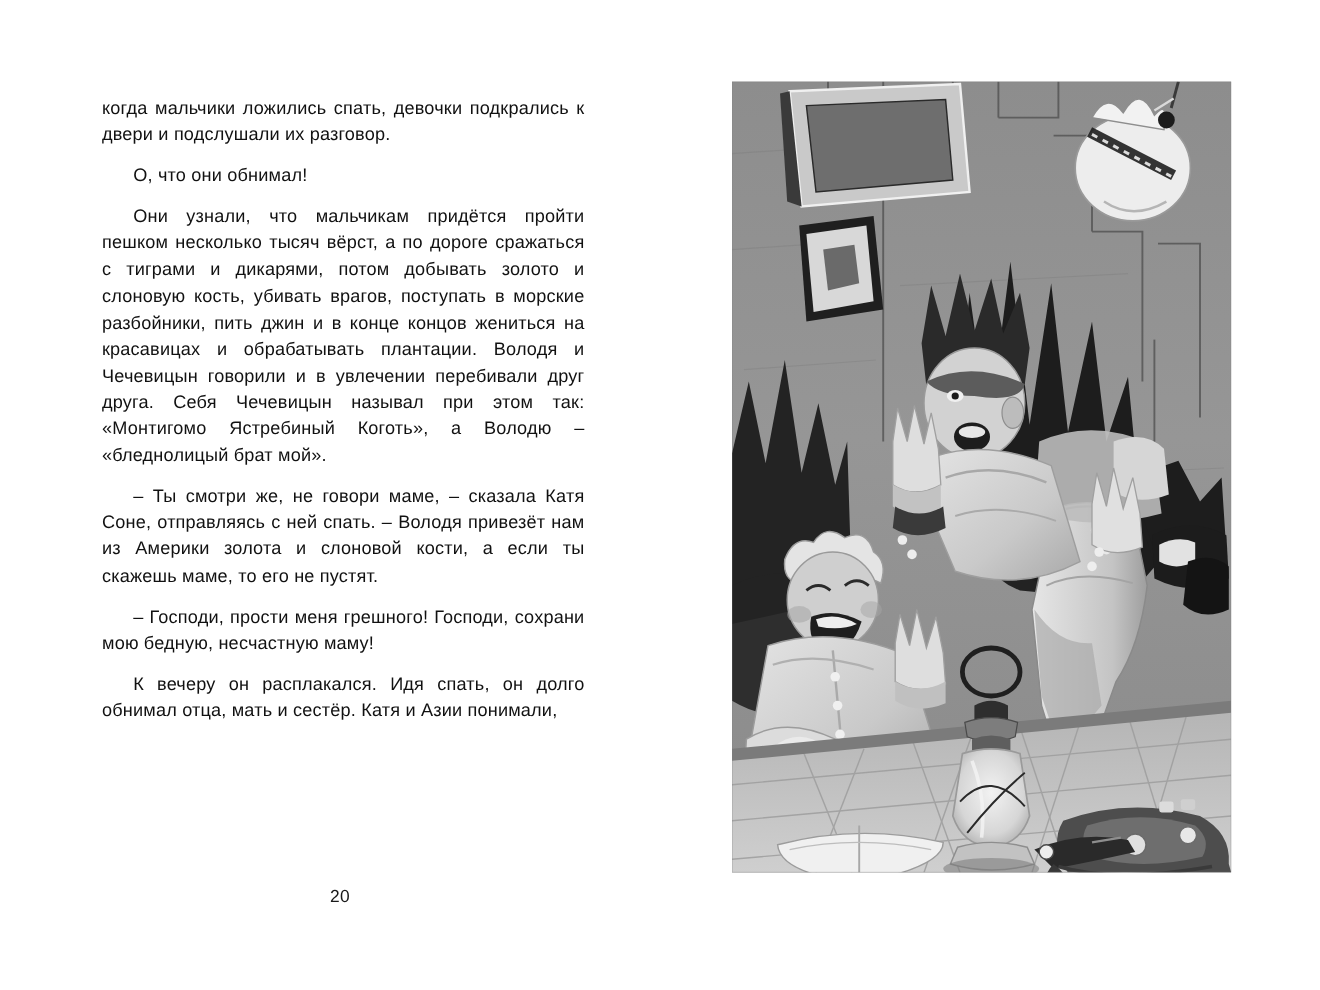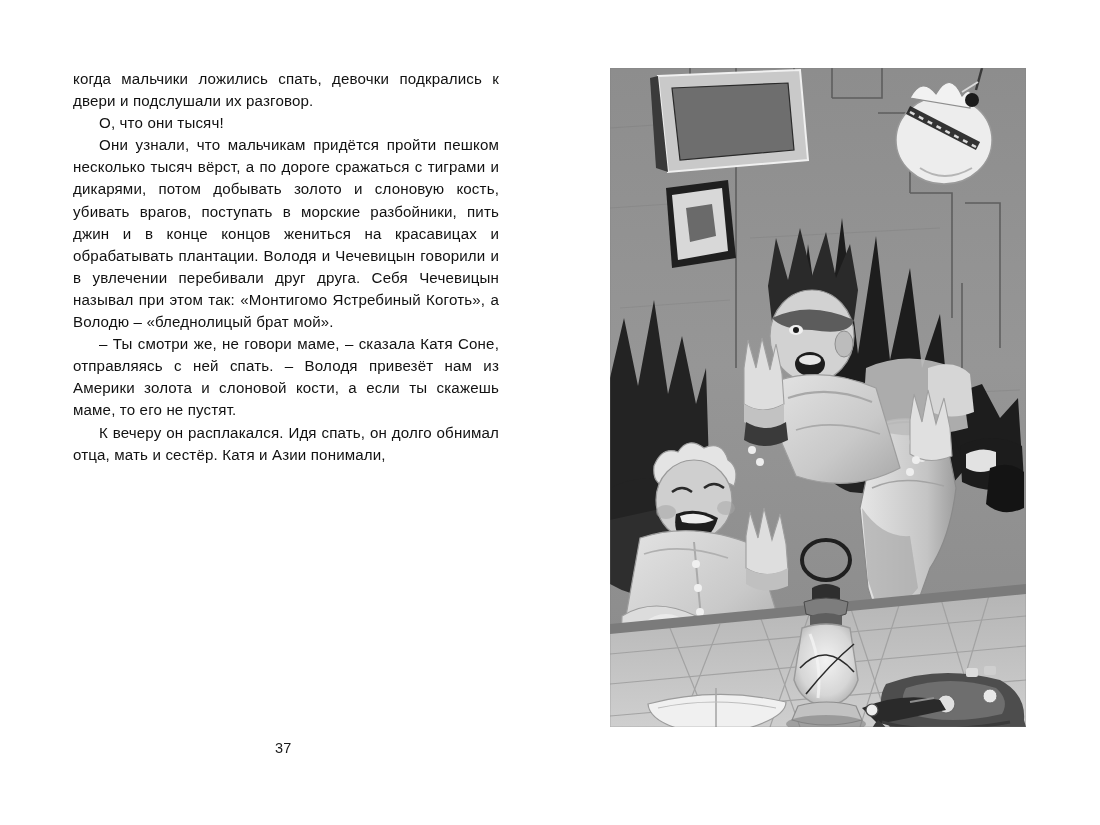--- a/index.html
+++ b/index.html
@@ -23,21 +23,21 @@
   }
 
   
   .text-column {
     position: absolute;
     left: 73px;
     top: 68px;
     width: 426px;
   }
   .para {
-    margin: 0;
+    margin: 12px;
     font-size: 15.1px;
     line-height: 22.1px;
     text-align: justify;
     text-justify: inter-word;
     color: #111111;
     hyphens: manual;
     letter-spacing: 0.01em;
   }
   .para.indent {
     text-indent: 26px;
@@ -67,27 +67,28 @@
     height: 100%;
   }
 </style>
 </head>
 <body>
 
 <div class="page">
 
   <div class="text-column">
     <p class="para">когда мальчики ложились спать, девочки подкрались к двери и подслушали их разговор.</p>
-    <p class="para indent">О, что они тысяч!</p>
+    <p class="para indent">О, что они обнимал!</p>
     <p class="para indent">Они узнали, что мальчикам придётся пройти пешком несколько тысяч вёрст, а по дороге сражаться с тиграми и дикарями, потом добывать золото и слоновую кость, убивать врагов, поступать в морские разбойники, пить джин и в конце концов жениться на красавицах и обрабатывать плантации. Володя и Чечевицын говорили и в увлечении перебивали друг друга. Себя Чечевицын называл при этом так: «Монтигомо Ястребиный Коготь», а Володю – «бледнолицый брат мой».</p>
     <p class="para indent">– Ты смотри же, не говори маме, – сказала Катя Соне, отправляясь с ней спать. – Володя привезёт нам из Америки золота и слоновой кости, а если ты скажешь маме, то его не пустят.</p>
+    <p class="para indent">– Господи, прости меня грешного! Господи, сохрани мою бедную, несчастную маму!</p>
     <p class="para indent">К вечеру он расплакался. Идя спать, он долго обнимал отца, мать и сестёр. Катя и Азии понимали,</p>
   </div>
 
-  <div class="page-number">37</div>
+  <div class="page-number">20</div>
 
   <div class="illustration">
     <svg viewBox="0 0 416 659" preserveAspectRatio="none">
       <defs>
         <linearGradient id="wallGrad" x1="0" y1="0" x2="0" y2="1">
           <stop offset="0%" stop-color="#8d8d8d"></stop>
           <stop offset="45%" stop-color="#969696"></stop>
           <stop offset="100%" stop-color="#8a8a8a"></stop>
         </linearGradient>
         <linearGradient id="floorGrad" x1="0" y1="0" x2="0" y2="1">

